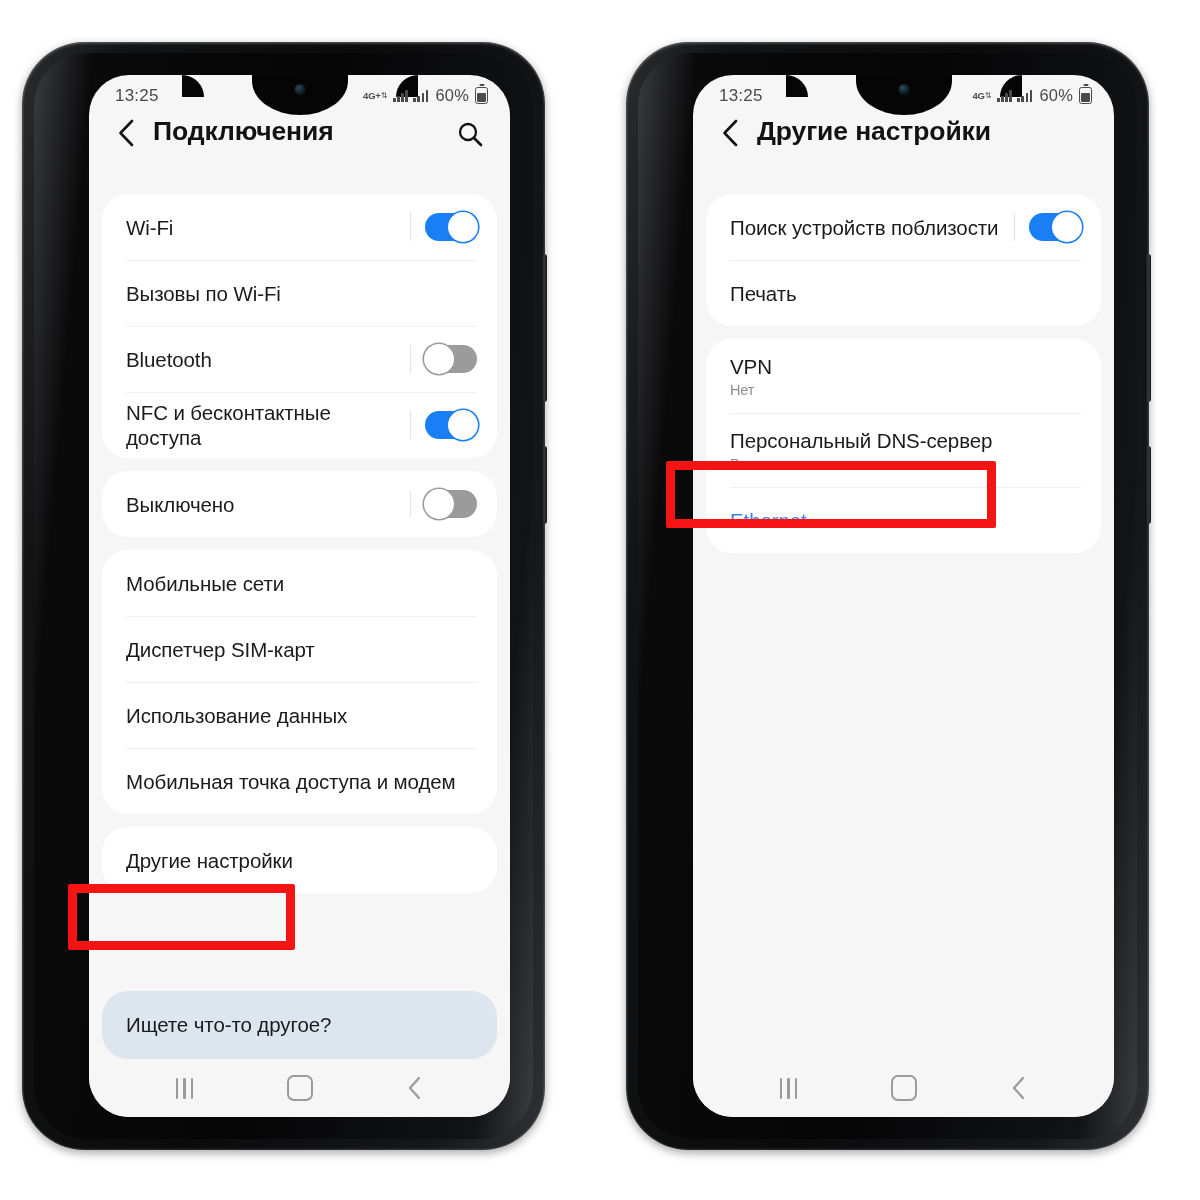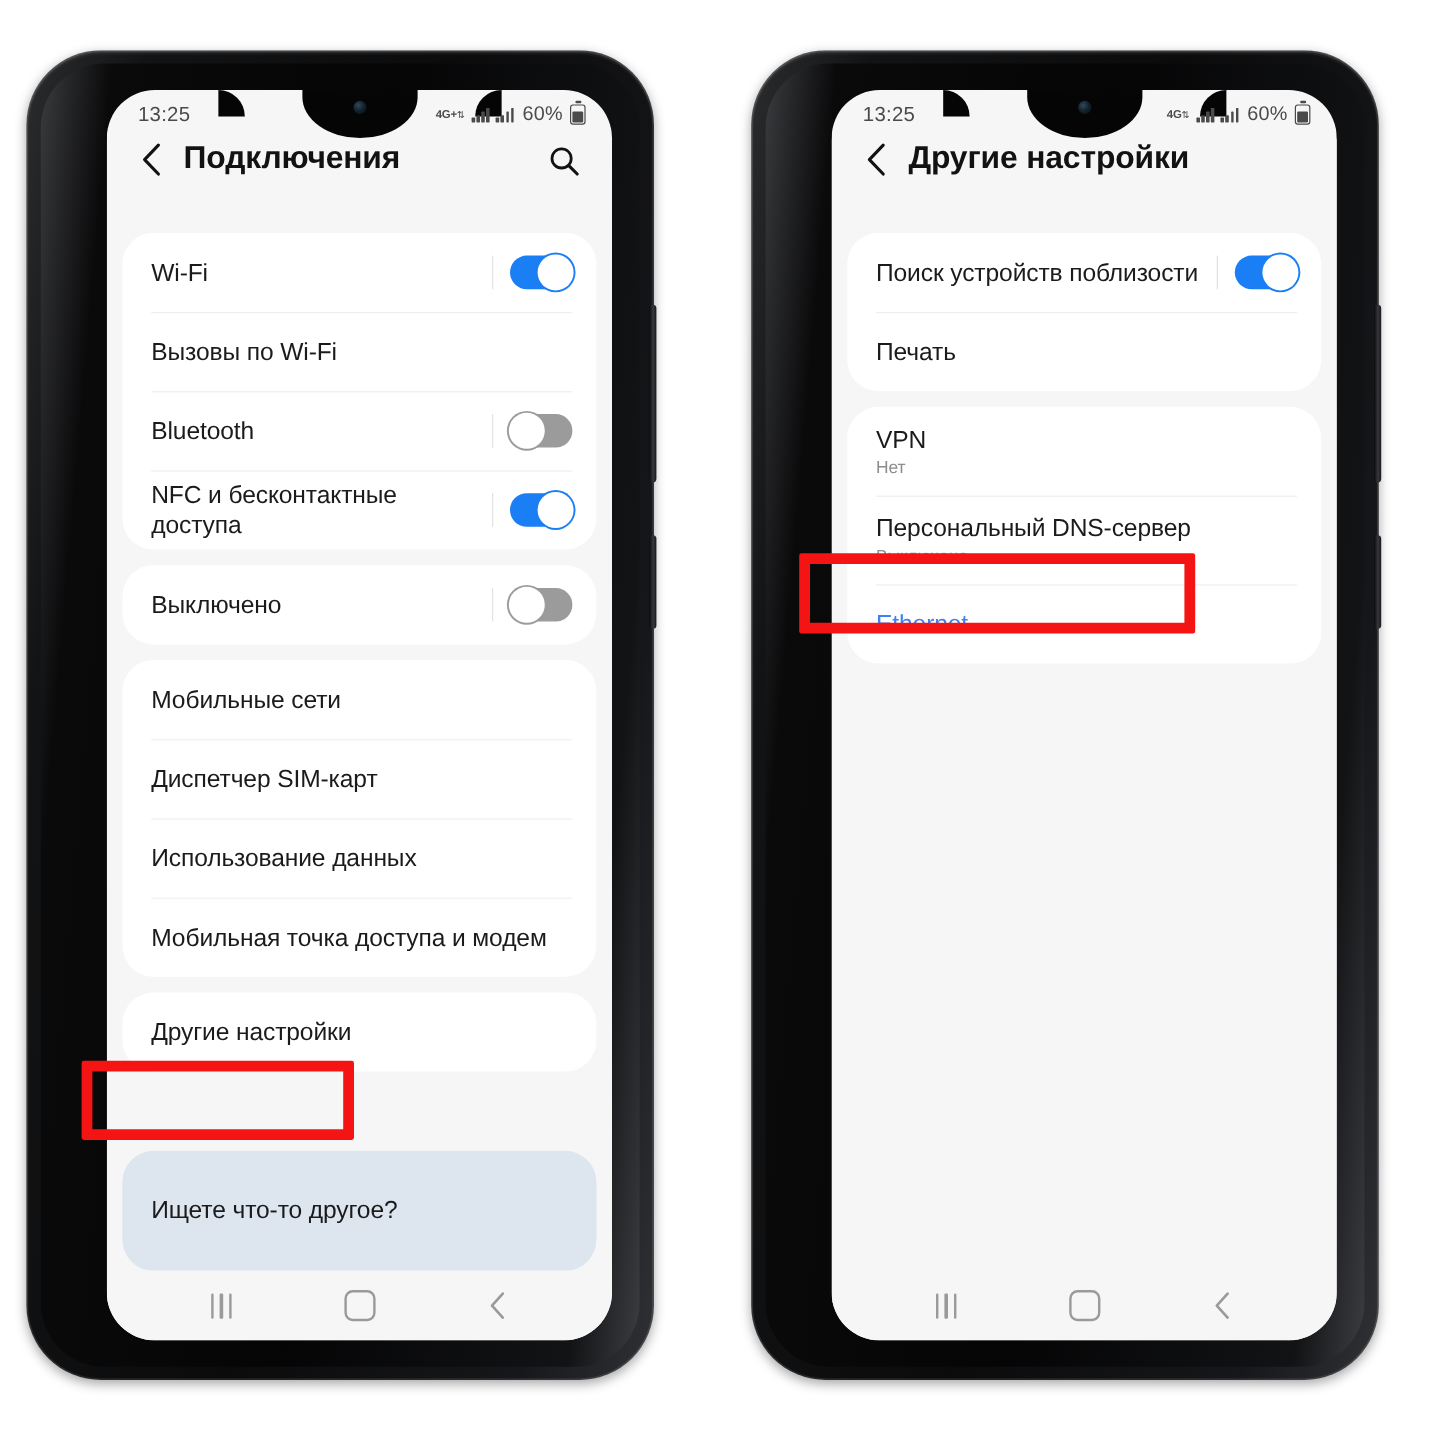--- a/index.html
+++ b/index.html
@@ -194,21 +194,21 @@
   }
   .toggle.on .knob{right:-1px;box-shadow:0 0 0 1.6px #1a7ef5;}
   .toggle.off .knob{left:-1px;box-shadow:0 0 0 1.6px #9b9b9b;}
 
   
   .banner{
     background:#dde5ee;
     border-radius:26px;
     min-height:68px;
     display:flex;align-items:center;
-    padding:16px 24px;
+    padding:0 24px;
     margin-top:auto;
     margin-bottom:0;
     cursor:pointer;
   }
   .banner span{font-size:20.5px;color:#1b1b1b;letter-spacing:-.1px;}
 
   
   .navbar{
     flex:0 0 58px;height:58px;
     background:#f6f6f6;

